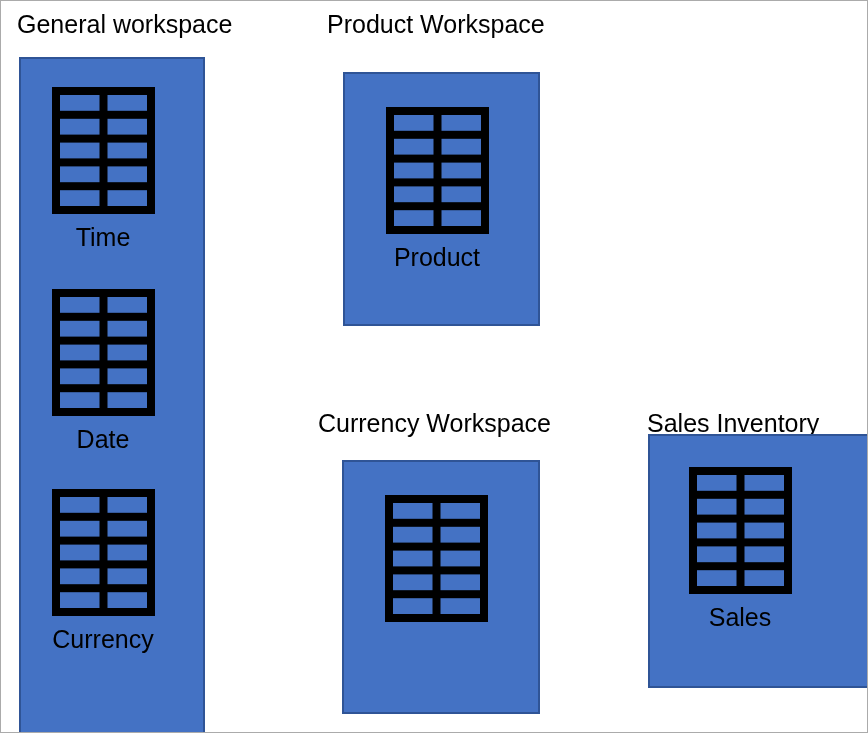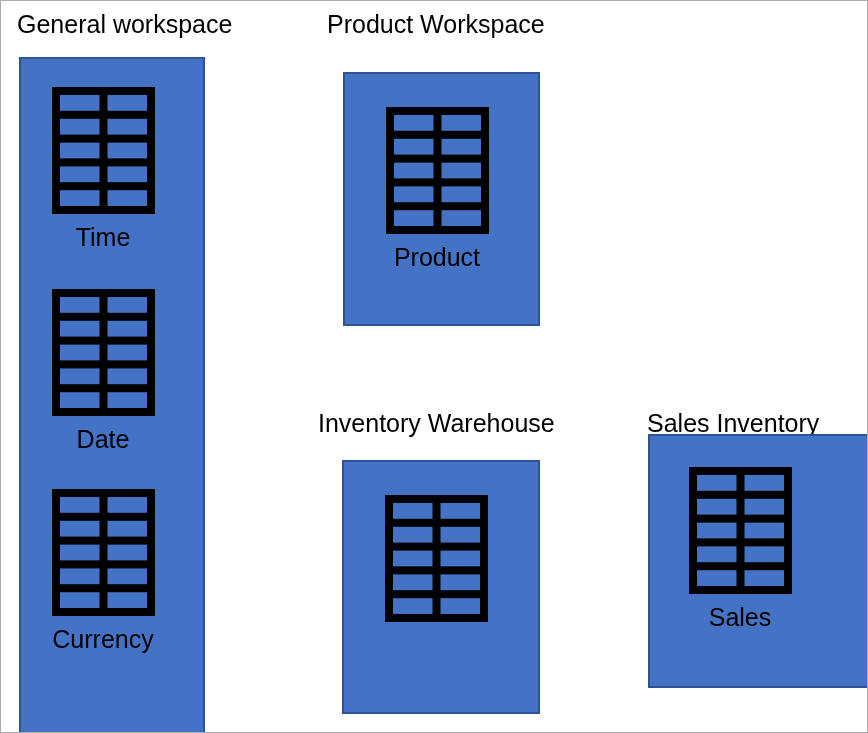--- a/index.html
+++ b/index.html
@@ -117,21 +117,21 @@
   <div class="ws-title" id="title-product">Product Workspace</div>
   <div class="ws-box" id="box-product">
     <div class="table-group">
       <svg class="table-icon">
           <use href="#tbl-sym"></use>
         </svg>
       <div class="table-label">Product</div>
     </div>
   </div>
 
-  <div class="ws-title" id="title-inventory">Inventory Warehouse</div>
+  <div class="ws-title" id="title-inventory">Currency Workspace</div>
   <div class="ws-box" id="box-inventory">
     <div class="table-group">
       <svg class="table-icon">
           <use href="#tbl-sym"></use>
         </svg>
     </div>
   </div>
 
   <div class="ws-title" id="title-sales">Sales Inventory</div>
   <div class="ws-box" id="box-sales">

